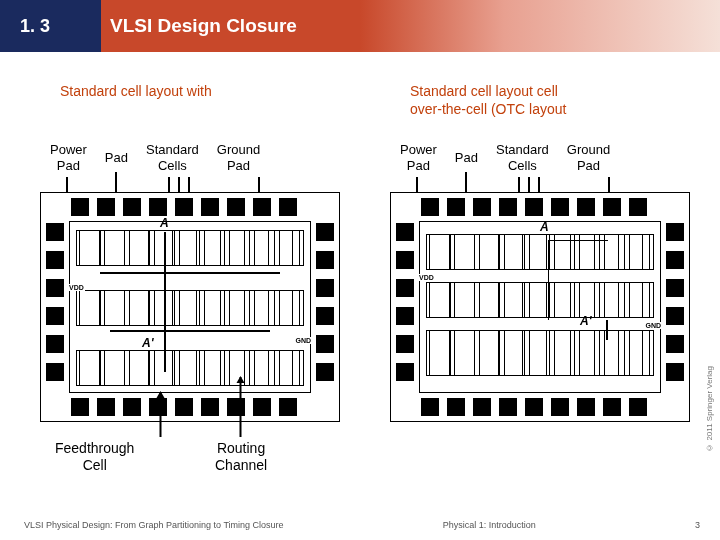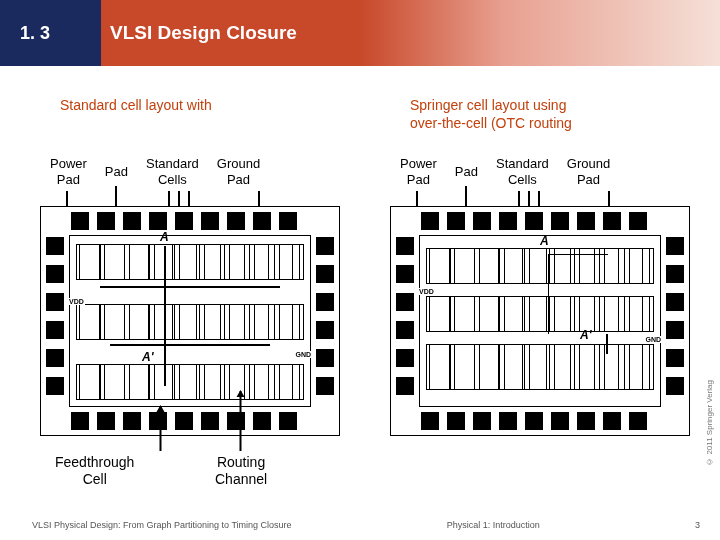--- a/index.html
+++ b/index.html
@@ -5,21 +5,21 @@
   * { margin: 0; padding: 0; box-sizing: border-box; }
   body {
     width: 720px;
     height: 540px;
     font-family: Arial, sans-serif;
     background: #fff;
     position: relative;
     overflow: hidden;
   }
   .header {
-    height: 66px;
+    height: 52px;
     background: linear-gradient(to right, #1a2a5e 0%, #1a2a5e 14%, #c8482a 14%, #c8482a 50%, #e8a090 70%, #f5e0d8 100%);
     display: flex;
     align-items: center;
     color: #fff;
   }
   .section-num {
     width: 100px;
     font-size: 18px;
     font-weight: bold;
     padding-left: 20px;
@@ -152,21 +152,21 @@
     position: absolute;
     border: 1.5px solid #000;
     border-bottom: none;
     border-right: none;
     height: 80px;
   }
 
   .footer {
     position: absolute;
     bottom: 0;
-    left: 12px;
+    left: 4px;
     right: 0;
     height: 30px;
     display: flex;
     justify-content: space-between;
     align-items: center;
     padding: 0 20px;
     font-size: 9px;
     color: #555;
   }
   .copyright {
@@ -277,22 +277,22 @@
     <div>Cell</div>
   </div>
   <div class="under-label" style="top:388px; left:215px;">
     <div>Routing</div>
     <div>Channel</div>
   </div>
   <div class="arrow arrow-v" style="top:340px; left:160px; height:45px; transform:rotate(180deg);"></div>
   <div class="arrow arrow-v" style="top:325px; left:240px; height:60px; transform:rotate(180deg);"></div>
 
   <div class="caption" style="top:30px; left:410px;">
-    <div>Springer cell layout using</div>
-    <div>over-the-cell (OTC routing</div>
+    <div>Standard cell layout cell</div>
+    <div>over-the-cell (OTC layout</div>
   </div>
 
   <div class="label-row" style="top:90px; left:400px;">
     <div>
       <div>Power</div>
       <div>Pad</div>
     </div>
     <div style="padding-top:8px;">Pad</div>
     <div>
       <div>Standard</div>

